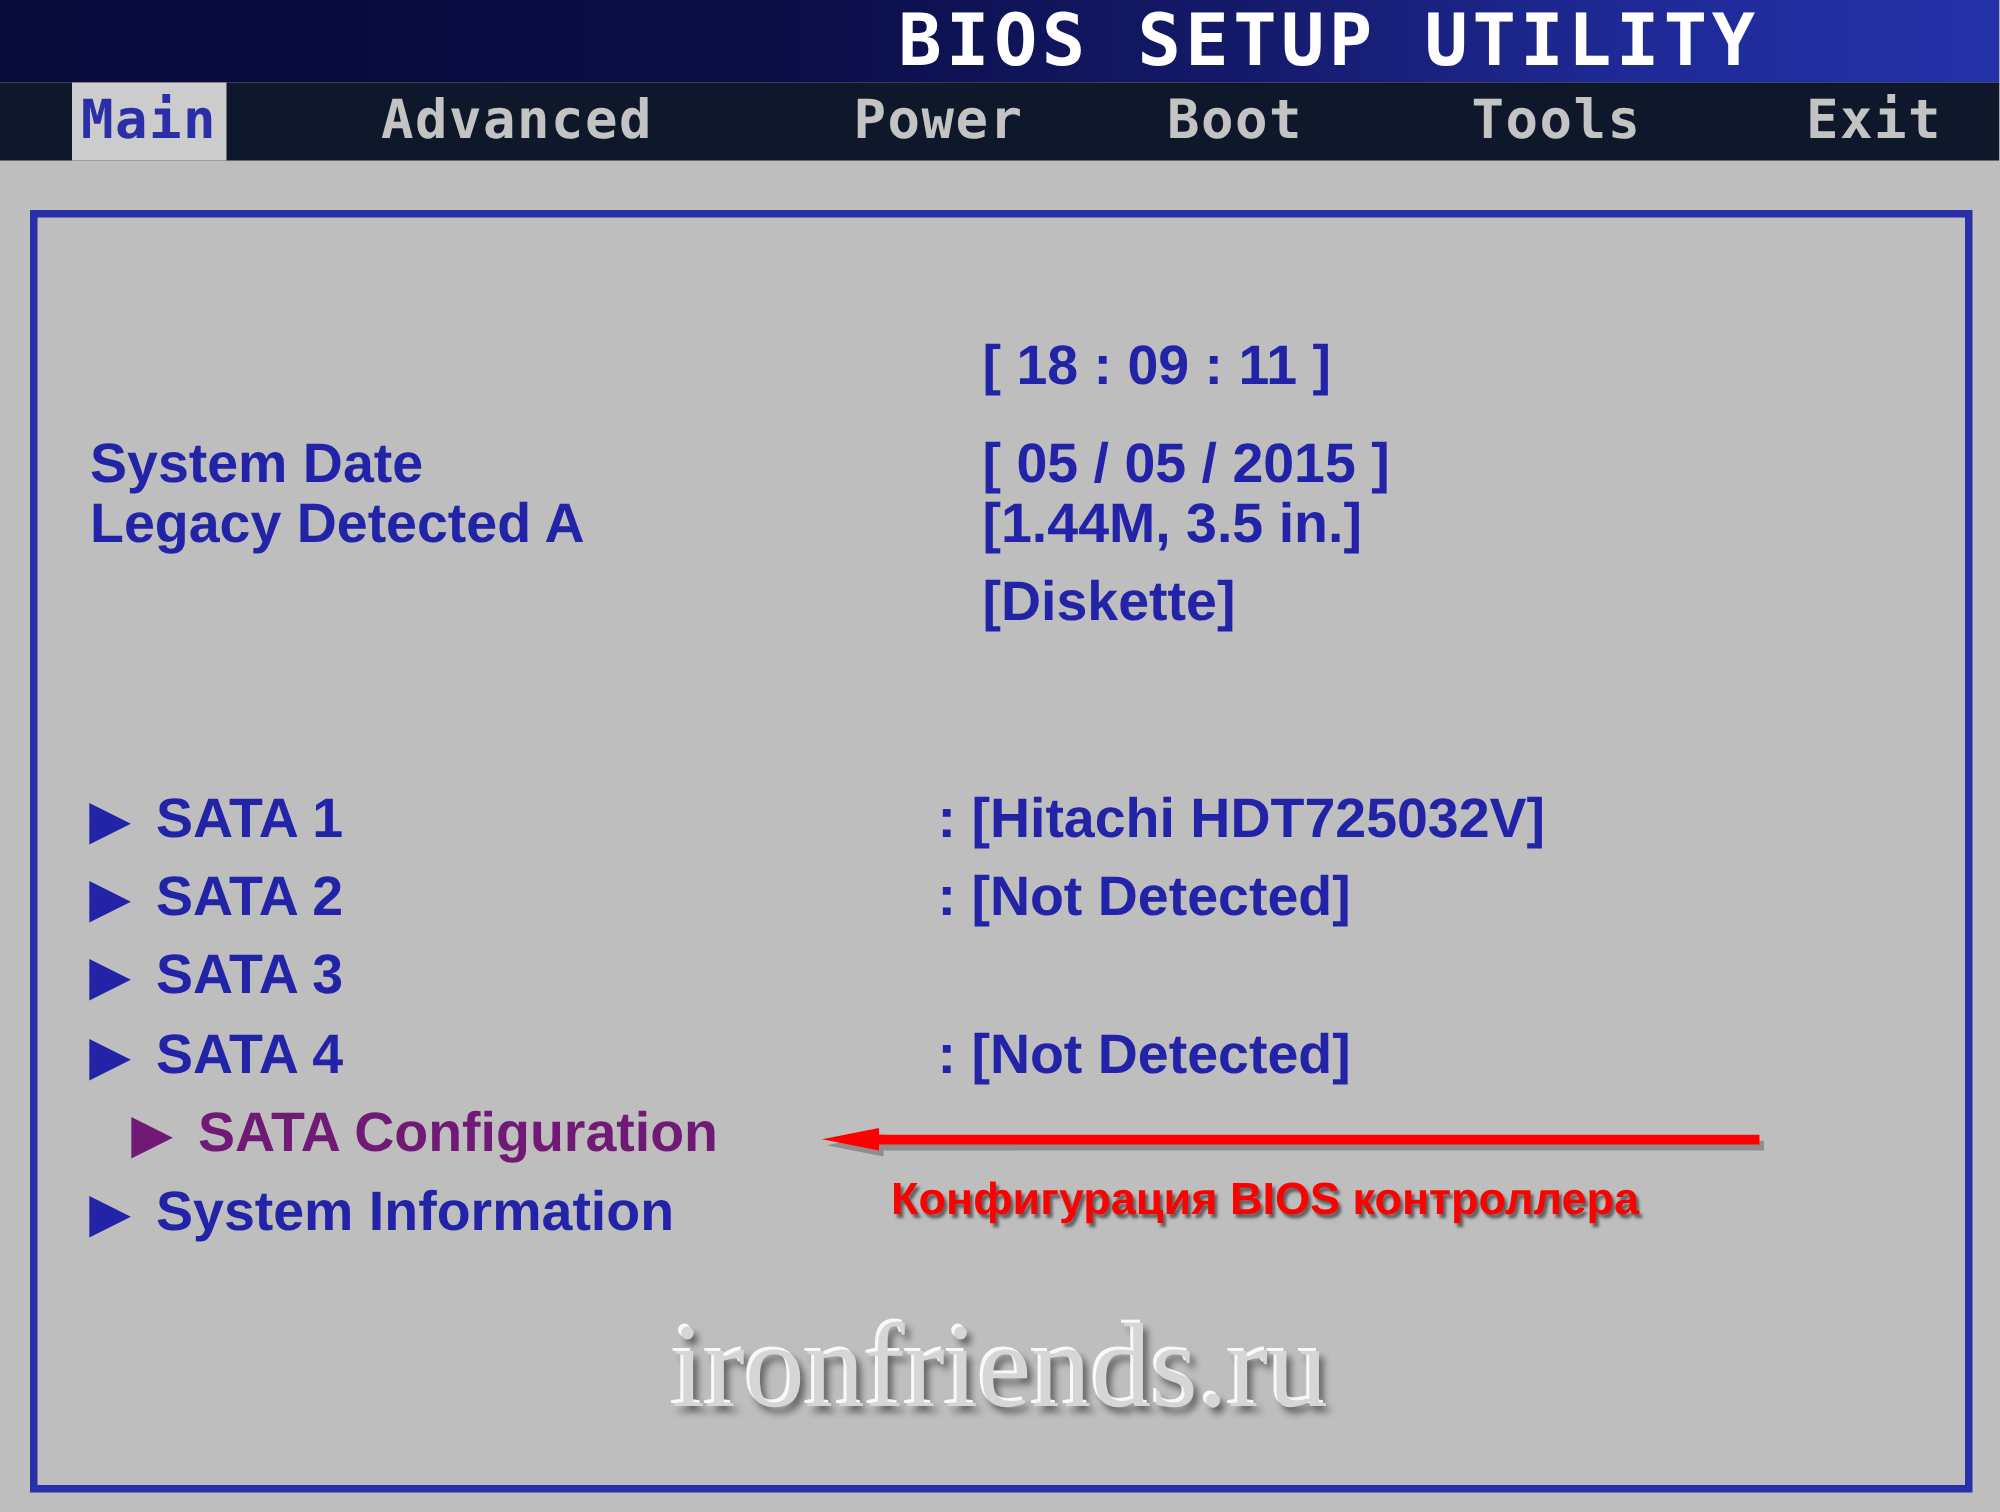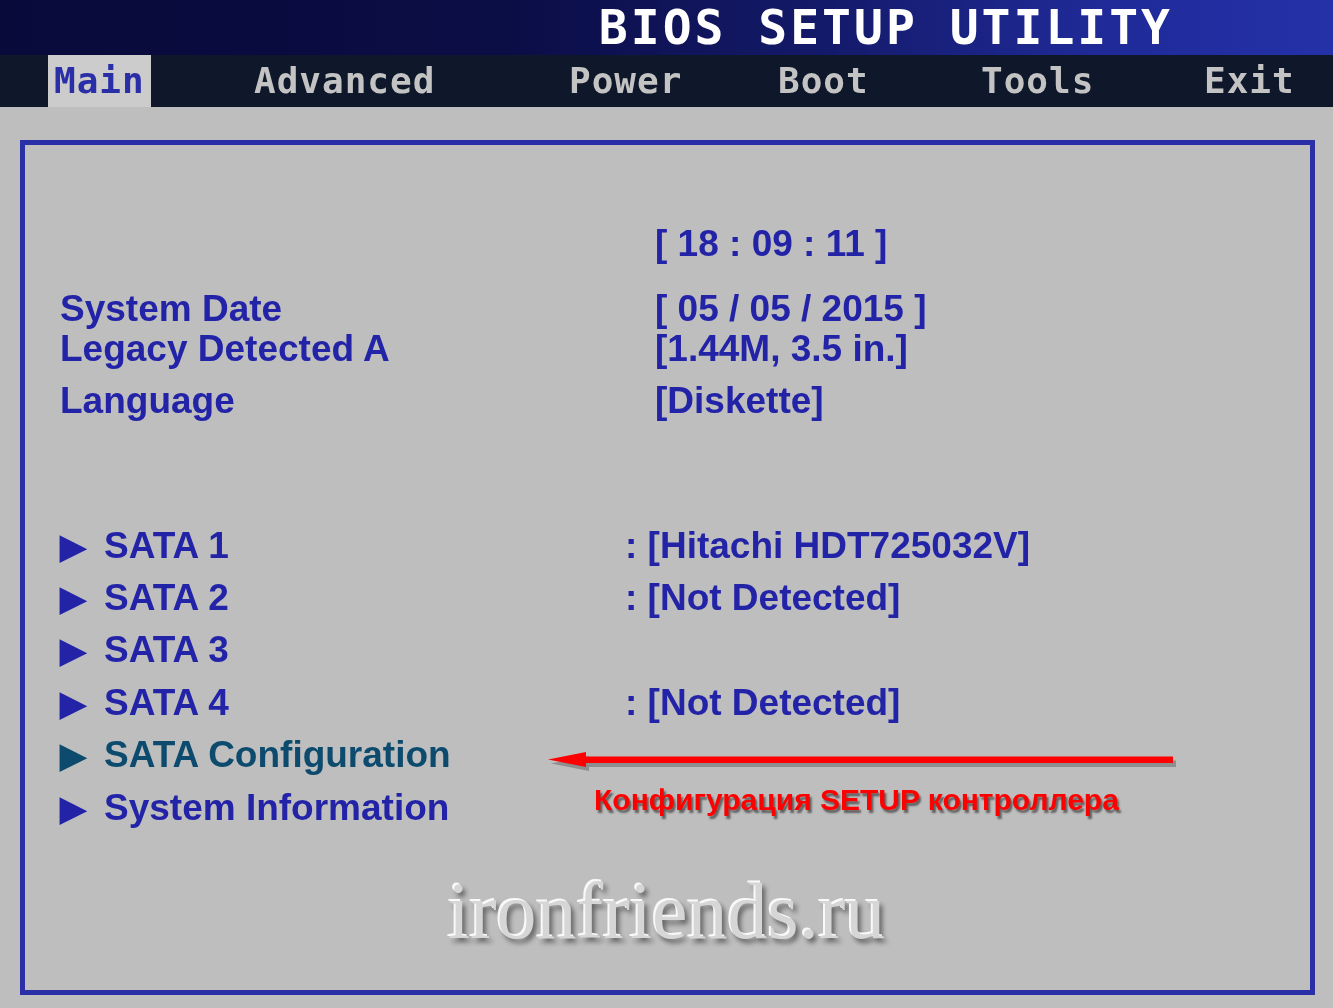--- a/index.html
+++ b/index.html
@@ -111,21 +111,21 @@
   .s4 { top: 681px; }
   .s5 { top: 733px; }
   .s6 { top: 786px; }
 
   .arrow-glyph {
     display: inline-block;
     width: 44px;
     font-size: 34px;
     line-height: 44px;
   }
-  .highlight { color: #0c4a6e; }
+  .highlight { color: #701a75; margin-left: 28px; }
 
   
   #annotation-arrow {
     position: absolute;
     left: 548px;
     top: 752px;
     width: 628px;
     height: 22px;
   }
   #annotation-text {
@@ -173,21 +173,20 @@
     <div class="tab tab-power">Power</div>
     <div class="tab tab-boot">Boot</div>
     <div class="tab tab-tools">Tools</div>
     <div class="tab tab-exit">Exit</div>
   </div>
 
   <div id="frame"></div>
 
   <div class="row col-label r2">System Date</div>
   <div class="row col-label r3">Legacy Detected A</div>
-  <div class="row col-label r4">Language</div>
 
   <div class="row col-value r1">[ 18 : 09 : 11 ]</div>
   <div class="row col-value r2">[ 05 / 05 / 2015 ]</div>
   <div class="row col-value r3">[1.44M, 3.5 in.]</div>
   <div class="row col-value r4">[Diskette]</div>
 
   <div class="row col-label s1"><span class="arrow-glyph">▶</span><span>SATA 1</span></div>
   <div class="row col-label s2"><span class="arrow-glyph">▶</span><span>SATA 2</span></div>
   <div class="row col-label s3"><span class="arrow-glyph">▶</span><span>SATA 3</span></div>
   <div class="row col-label s4"><span class="arrow-glyph">▶</span><span>SATA 4</span></div>
@@ -200,17 +199,17 @@
 
   <svg id="annotation-arrow" viewBox="0 0 628 22">
     <g transform="translate(3,4)" opacity="0.45">
       <polygon points="0,7.5 38,0 38,15" fill="#555555"></polygon>
       <rect x="34" y="4.5" width="594" height="6.5" fill="#555555"></rect>
     </g>
     <polygon points="0,7.5 38,0 38,15" fill="#ff0000"></polygon>
     <rect x="34" y="4.5" width="591" height="6.5" fill="#ff0000"></rect>
   </svg>
 
-  <div id="annotation-text">Конфигурация SETUP контроллера</div>
+  <div id="annotation-text">Конфигурация BIOS контроллера</div>
 
   <div id="watermark">ironfriends.ru</div>
 
 </div>
 
 </body></html>

